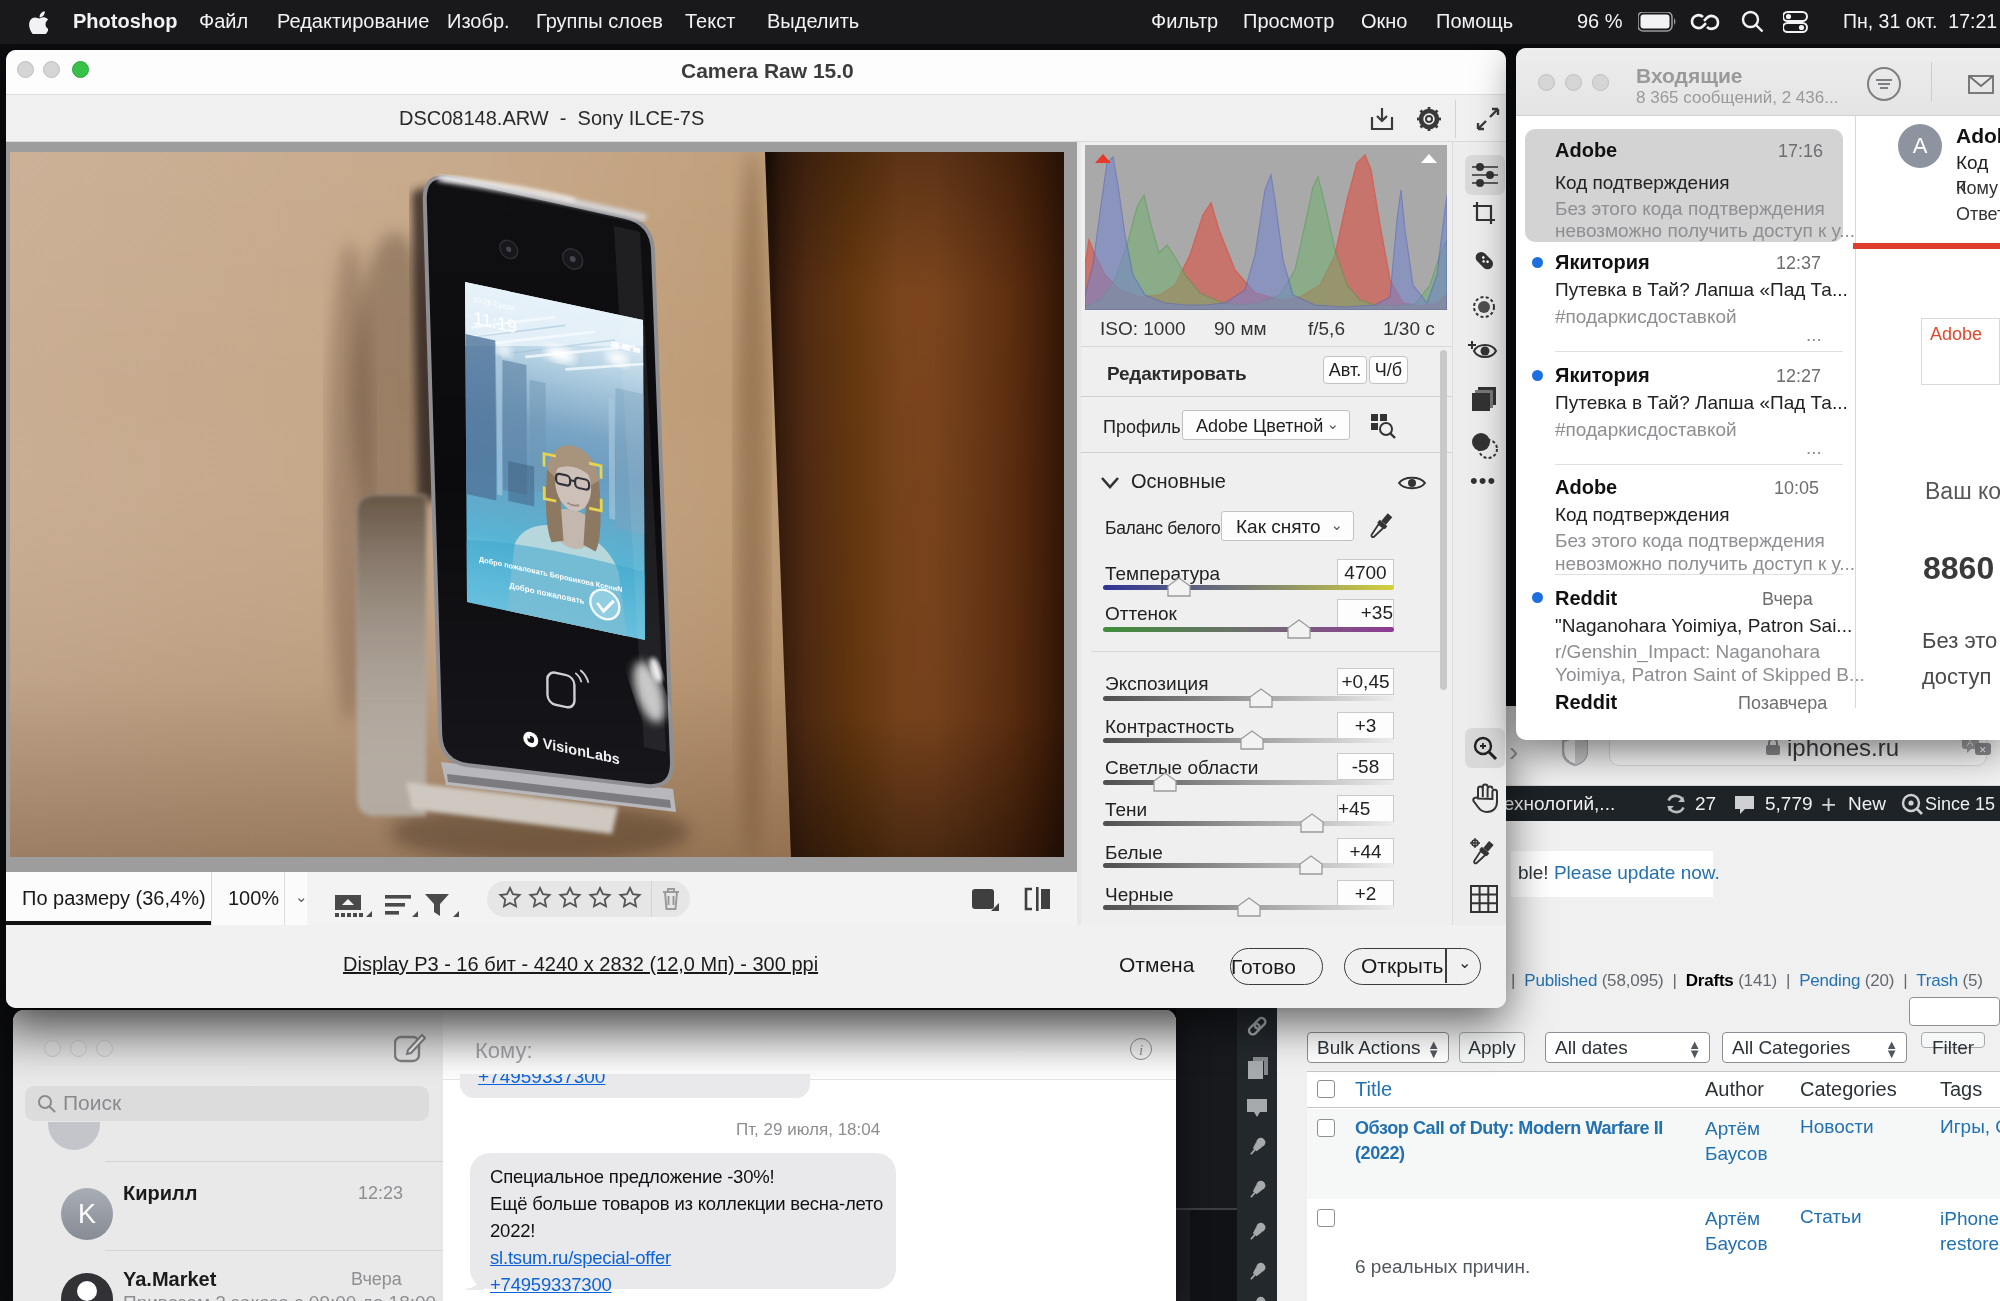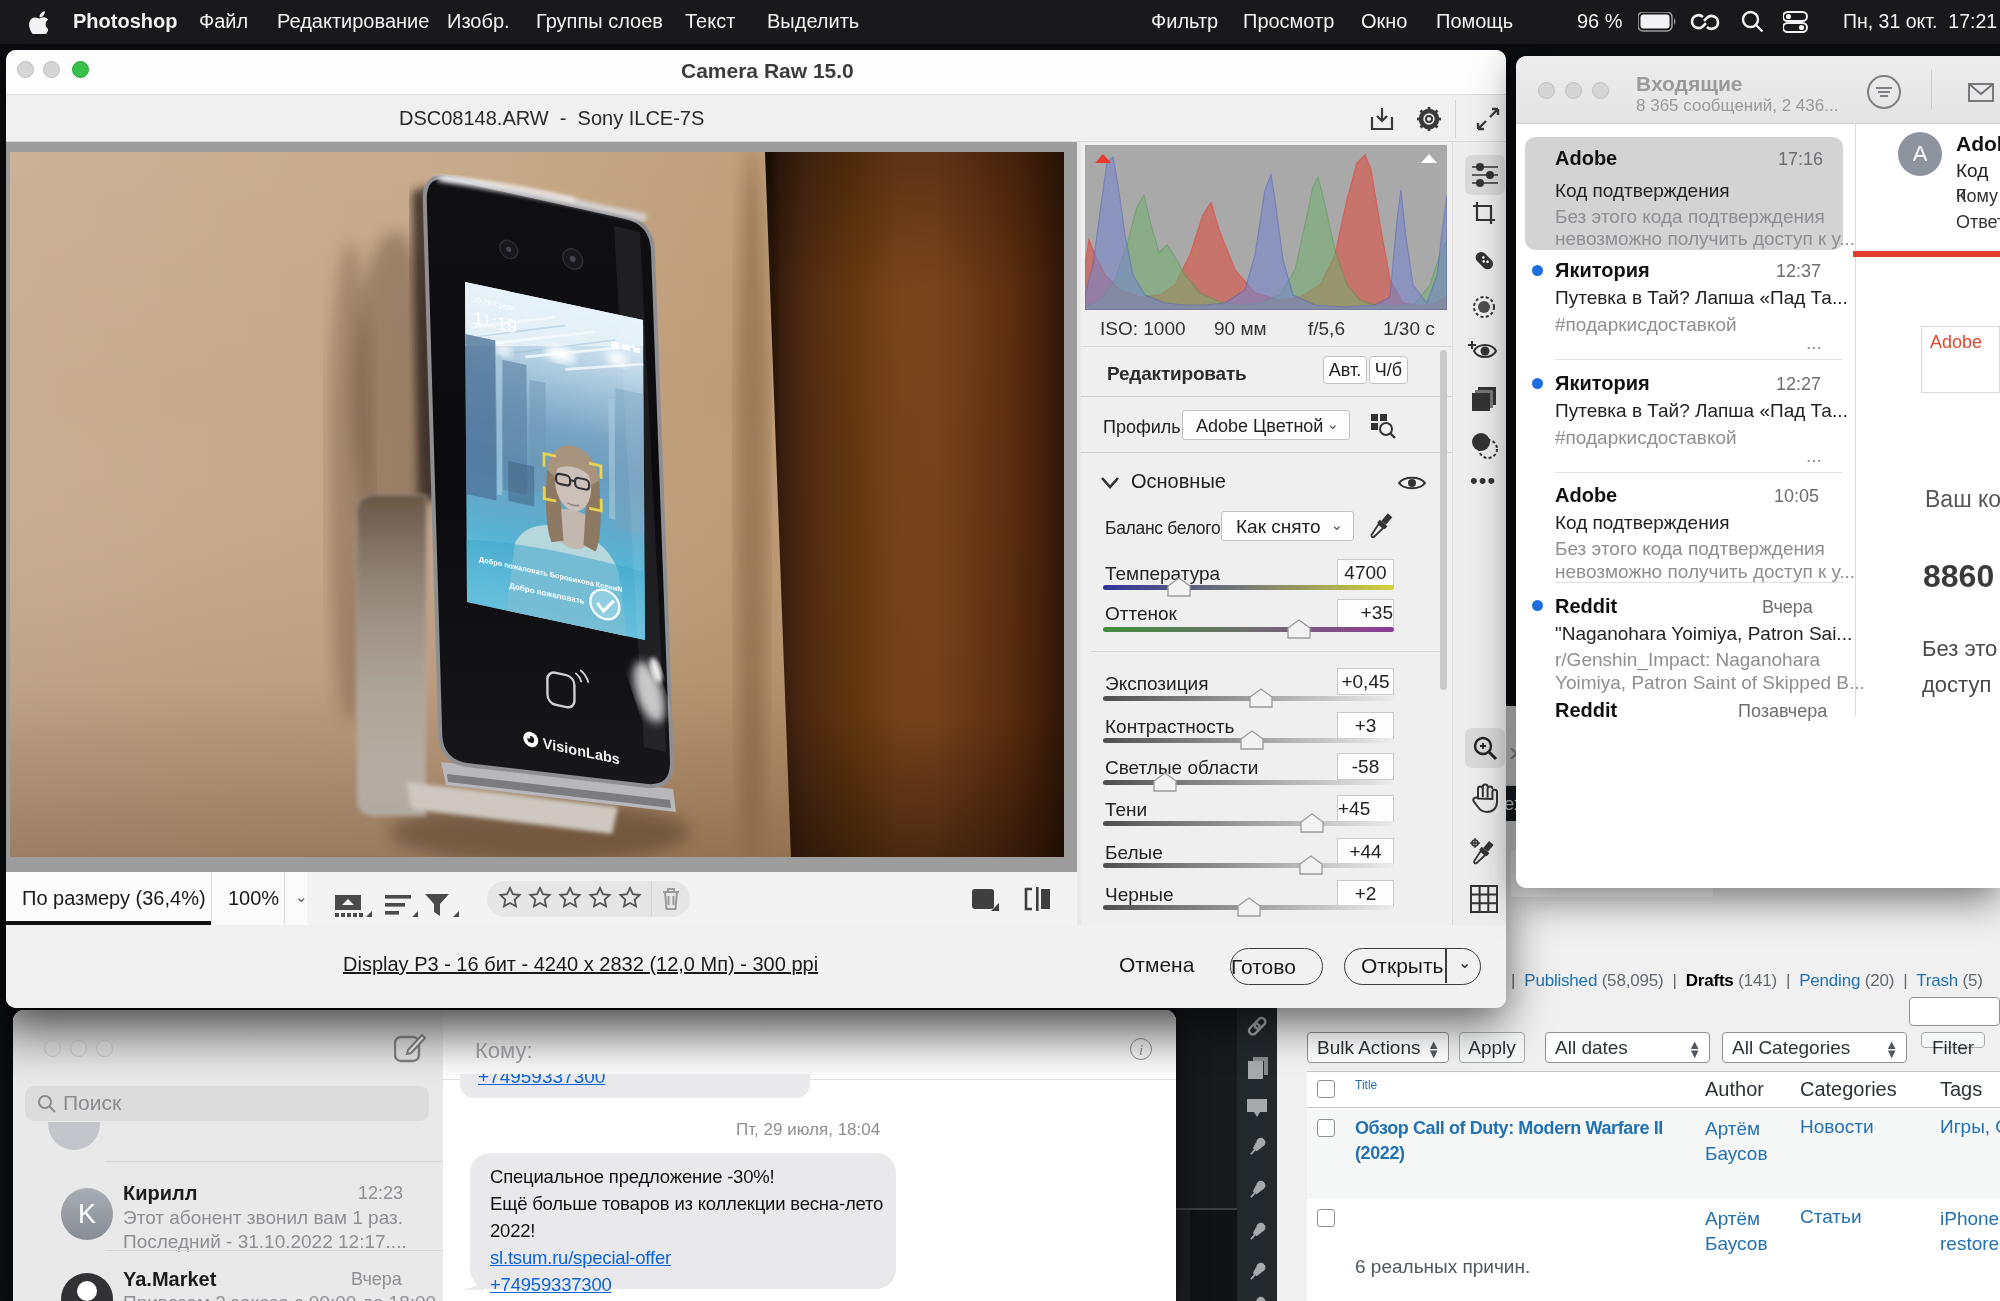--- a/index.html
+++ b/index.html
@@ -74,21 +74,21 @@
   <div class="a" style="left:485px;top:326px;width:185px;height:31px;background:#fff;border:1px solid #8c8f94;border-radius:4px;font-size:19px;color:#2c3338">
         <span style="position:absolute;left:9px;top:4px">All Categories</span>
         <span style="position:absolute;right:8px;top:4px;font-size:13px;color:#50575e">▲</span>
         <span style="position:absolute;right:8px;top:13px;font-size:13px;color:#50575e">▼</span>
       </div>
   <div class="a" style="left:684px;top:326px;width:64px;height:16px;background:#f6f7f7;border:1px solid #a7aaad;border-radius:4px;font-size:19px;color:#2c3338;text-align:center;line-height:29px">Filter</div>
 
   <div class="a" style="left:70px;top:365px;width:693px;height:230px;background:#fff;border-top:1px solid #c3c4c7;border-bottom:1px solid #c3c4c7" id="wptable">
     <div class="a" style="left:0;top:0;width:693px;height:36px;border-bottom:1px solid #c3c4c7">
       <div class="a" style="left:10px;top:8px;width:18px;height:18px;border:1px solid #8c8f94;border-radius:3px;background:#fff"></div>
-      <div class="a" style="left:48px;top:6px;font-size:12px;color:#2271b1">Title</div>
+      <div class="a" style="left:48px;top:6px;font-size:20px;color:#2271b1">Title</div>
       <div class="a" style="left:398px;top:6px;font-size:20px;color:#2c3338">Author</div>
       <div class="a" style="left:493px;top:6px;font-size:20px;color:#2c3338">Categories</div>
       <div class="a" style="left:633px;top:6px;font-size:20px;color:#2c3338">Tags</div>
     </div>
     <div class="a" style="left:0;top:37px;width:693px;height:90px;background:#f6f7f7">
       <div class="a" style="left:10px;top:10px;width:18px;height:18px;border:1px solid #8c8f94;border-radius:3px;background:#fff"></div>
       <div class="a" style="left:48px;top:7px;width:322px;font-size:18px;line-height:25px;color:#2271b1;font-weight:bold;letter-spacing:-.4px">Обзор Call of Duty: Modern Warfare II (2022)</div>
       <div class="a" style="left:398px;top:7px;width:90px;font-size:19px;line-height:25px;color:#2271b1">Артём Баусов</div>
       <div class="a" style="left:493px;top:7px;font-size:19px;color:#2271b1">Новости</div>
       <div class="a" style="left:633px;top:7px;font-size:19px;color:#2271b1;white-space:nowrap">Игры, О</div>
@@ -163,21 +163,20 @@
         <circle cx="8" cy="8" r="6" fill="none" stroke="#8a8a8e" stroke-width="2"></circle>
         <path d="M12.5 12.5 L18 18" stroke="#8a8a8e" stroke-width="2"></path>
       </svg>
  <div class="a" style="left:50px;top:81px;font-size:21px;color:#8a8a8e">Поиск</div>
  <div class="a" style="left:35px;top:112px;width:52px;height:28px;border-radius:0 0 26px 26px;background:#b9bcc2;opacity:.8"></div>
  <div class="a" style="left:92px;top:151px;width:338px;height:1px;background:#d4d4d4"></div>
  <div class="a" style="left:48px;top:1171px"></div>
  <div class="a" style="left:48px;top:178px;width:52px;height:52px;border-radius:50%;background:linear-gradient(#a9adb5,#878b93);color:#fff;font-size:27px;text-align:center;line-height:52px">K</div>
  <div class="a" style="left:110px;top:172px;font-size:20px;font-weight:bold;color:#1b1b1b">Кирилл</div>
  <div class="a" style="left:345px;top:173px;font-size:18px;color:#8e8e93">12:23</div>
- <div class="a" style="left:110px;top:196px;width:300px;font-size:19px;line-height:24px;color:#8e8e93">Этот абонент звонил вам 1 раз. Последний - 31.10.2022 12:17....</div>
  <div class="a" style="left:92px;top:240px;width:338px;height:1px;background:#d4d4d4"></div>
  <div class="a" style="left:48px;top:263px;width:52px;height:52px;border-radius:50%;background:#313136"></div>
  <div class="a" style="left:64px;top:271px;width:20px;height:20px;border-radius:50%;background:#fff"></div>
  <div class="a" style="left:110px;top:258px;font-size:20px;font-weight:bold;color:#1b1b1b">Ya.Market</div>
  <div class="a" style="left:338px;top:259px;font-size:18px;color:#8e8e93">Вчера</div>
  <div class="a" style="left:110px;top:282px;width:320px;font-size:19px;color:#8e8e93">Привезем 2 заказа с 09:00 до 18:00</div>
 
  <div class="a" style="left:430px;top:0;width:733px;height:291px;background:#fff;border-radius:0 11px 0 0"></div>
  <div class="a" style="left:430px;top:0;width:733px;height:70px;background:linear-gradient(#b9b9b9,#f3f3f3 55px,#fdfdfd);border-radius:0 11px 0 0;border-bottom:1px solid #e2e2e2"></div>
  <div class="a" style="left:462px;top:28px;font-size:22px;color:#9a9a9e">Кому:</div>
@@ -618,21 +617,21 @@
         <circle cx="63" cy="444" r="3.4" fill="#17171b"></circle>
         <circle cx="61" cy="442" r="1.6" fill="#fff"></circle>
   <text x="75" y="450" font-size="14.5" fill="#f0f0f2" font-family="Liberation Sans" font-weight="bold">VisionLabs</text>
  </g>
  <polygon points="604,74 630,80 656,600 634,595" fill="#ffffff" opacity=".07"></polygon>
  <ellipse cx="639" cy="540" rx="13" ry="32" fill="#fff" opacity=".75" filter="url(#b4)" transform="rotate(-18 639 540)"></ellipse>
  <ellipse cx="646" cy="518" rx="5" ry="13" fill="#fff" opacity=".9" filter="url(#b2)" transform="rotate(-18 646 518)"></ellipse>
  <rect x="0" y="0" width="1054" height="705" fill="none"></rect>
 </svg>
 
-<div class="a" style="left:1516px;top:56px;width:484px;height:832px;background:#fff;border-radius:10px 0 0 10px;box-shadow:0 10px 40px rgba(0,0,0,.55);overflow:hidden">
+<div class="a" style="left:1516px;top:48px;width:484px;height:692px;background:#fff;border-radius:10px 0 0 10px;box-shadow:0 10px 40px rgba(0,0,0,.55);overflow:hidden">
  <div class="a" style="left:0;top:0;width:484px;height:68px;background:linear-gradient(#ededed,#e4e4e4);border-bottom:1px solid #d0d0d0;border-radius:10px 0 0 0"></div>
  <div class="tl" style="position:absolute;left:22px;top:26px"></div>
  <div class="tl" style="position:absolute;left:49px;top:26px"></div>
  <div class="tl" style="position:absolute;left:76px;top:26px"></div>
  <div class="a" style="left:120px;top:16px;font-size:21px;font-weight:bold;color:#9a9a9a">Входящие</div>
  <div class="a" style="left:120px;top:40px;font-size:17px;color:#9a9a9a">8 365 сообщений, 2 436...</div>
  <svg class="a" style="left:350px;top:18px" width="36" height="36" viewBox="0 0 36 36" fill="none" stroke="#7f7f83" stroke-width="2">
         <circle cx="18" cy="18" r="16"></circle>
         <path d="M10 14 h16 M12 18 h12 M14 22 h8"></path>
       </svg>

